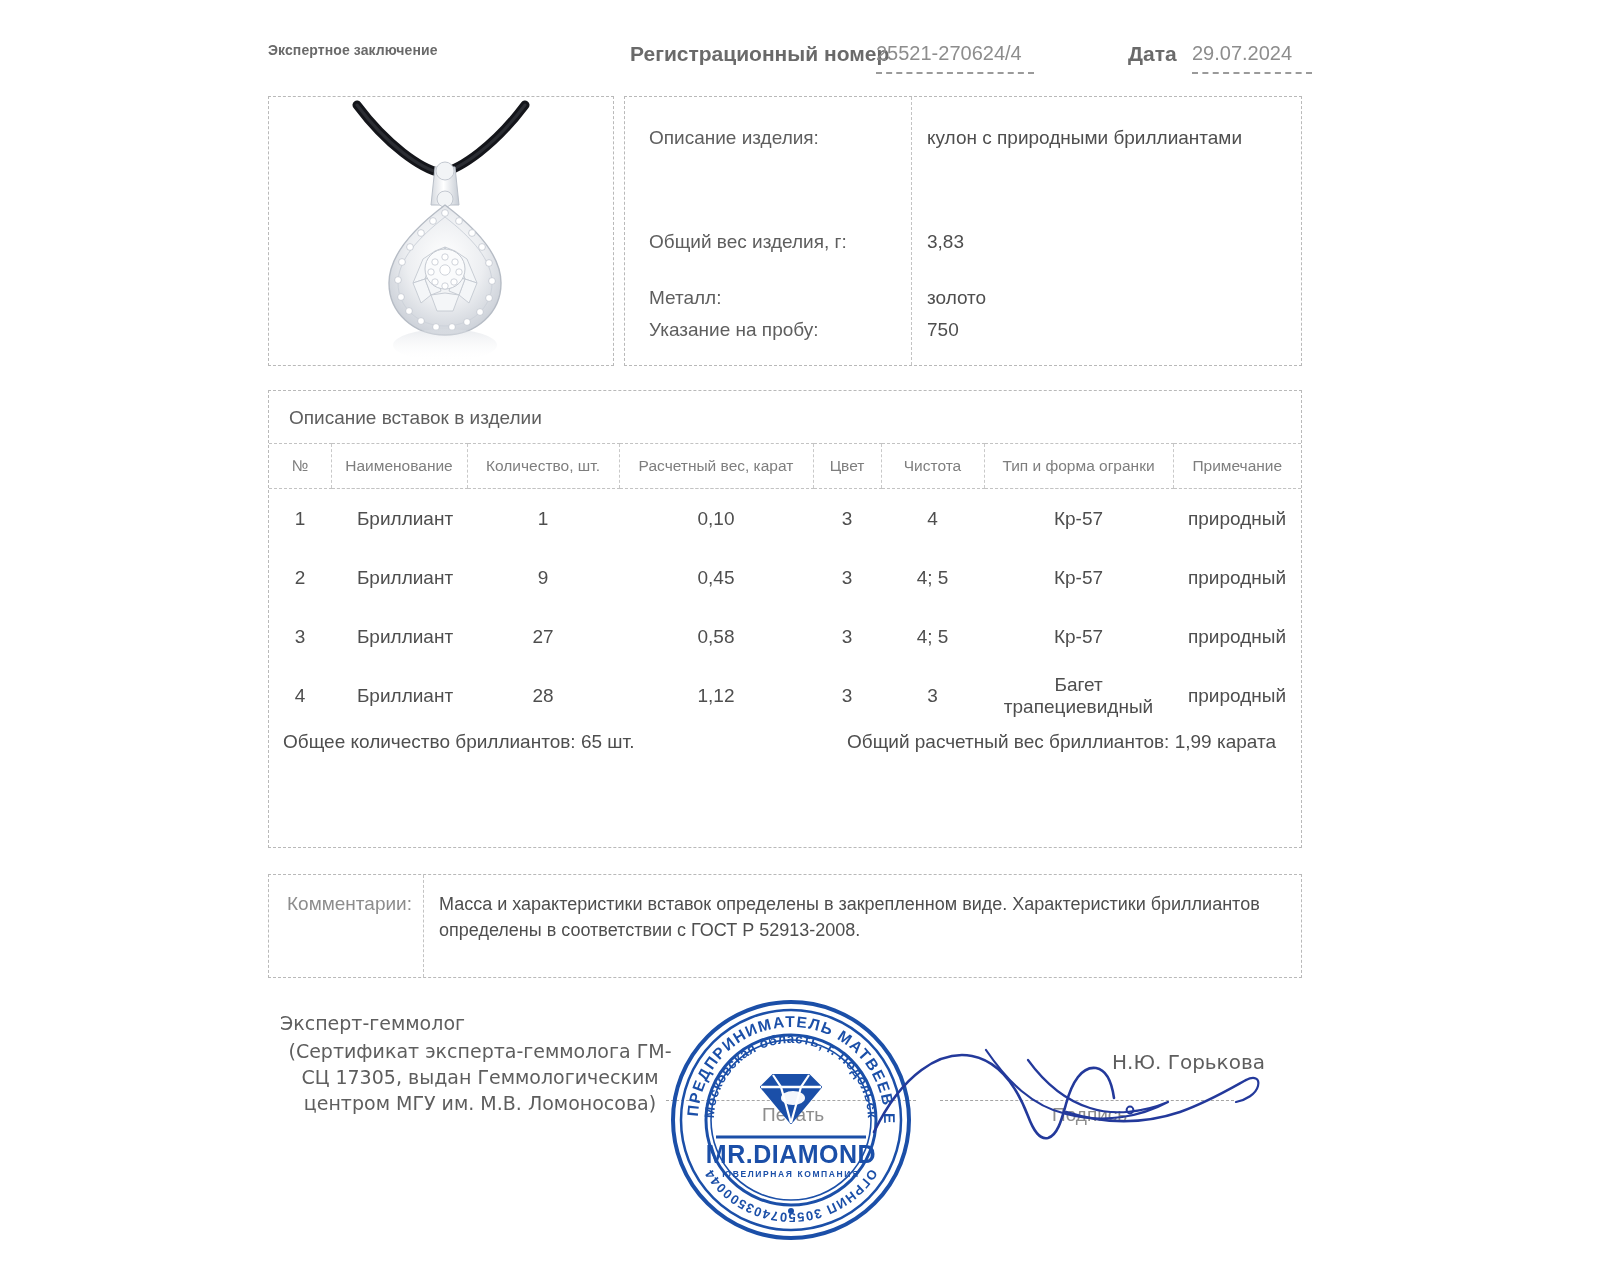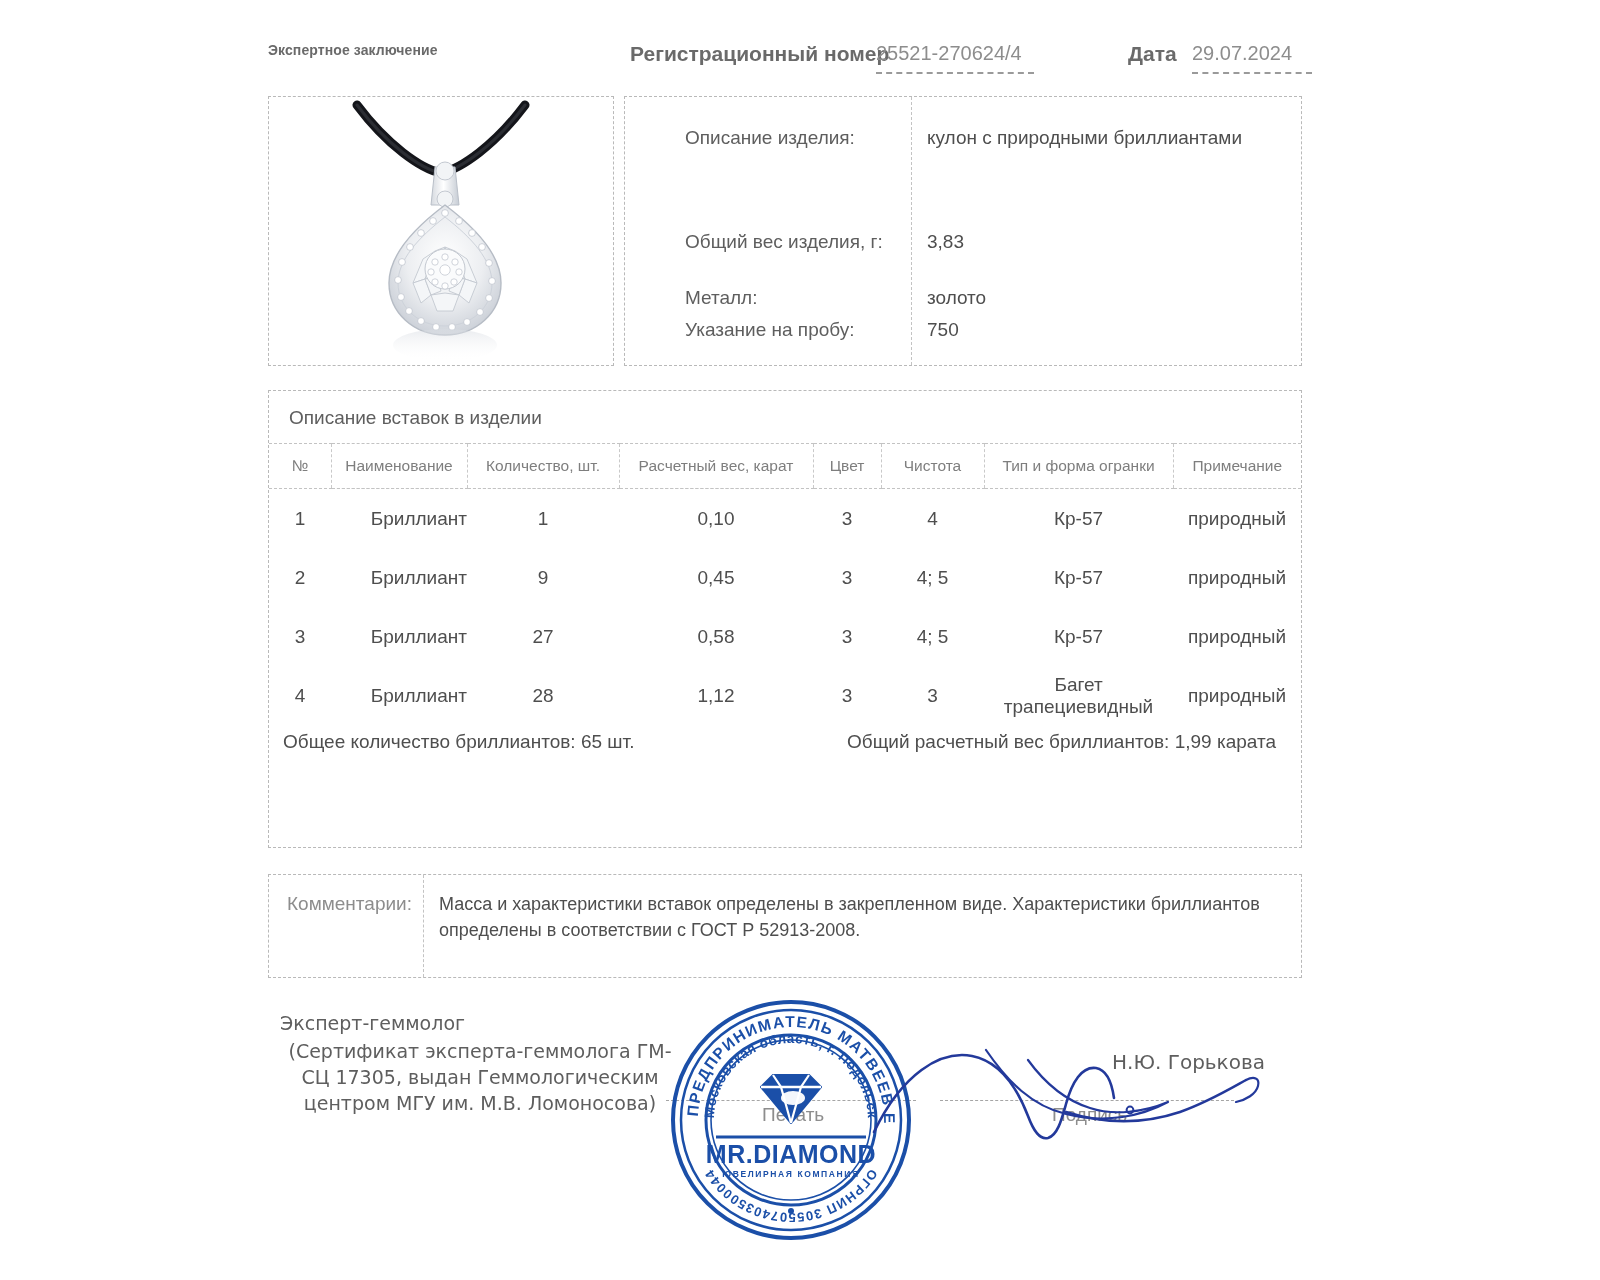--- a/index.html
+++ b/index.html
@@ -118,21 +118,20 @@
     left: 0;
     width: 100%;
     height: 30px;
   }
   .info-label {
     position: absolute;
     left: 24px;
     font-size: 19px;
     color: #5e5e5e;
     white-space: nowrap;
-    margin-left: 36px;
   }
   .info-value {
     position: absolute;
     left: 302px;
     font-size: 19px;
     color: #4e4e4e;
     white-space: nowrap;
   }
 
   
@@ -174,21 +173,21 @@
   table.gems th:first-child { border-left: none; }
   table.gems td {
     font-size: 19px;
     color: #4e4e4e;
     padding: 0;
     height: 59px;
     text-align: center;
     vertical-align: middle;
     border: none;
   }
-  table.gems td.cell-name { text-align: right; padding-left: 12px; }
+  table.gems td.cell-name { text-align: center; padding-left: 12px; }
   .cut-two-line { line-height: 1.15; font-size: 18px; }
 
   .totals {
     position: absolute;
     left: 0;
     top: 340px;
     width: 1032px;
     height: 40px;
   }
   .total-count {

